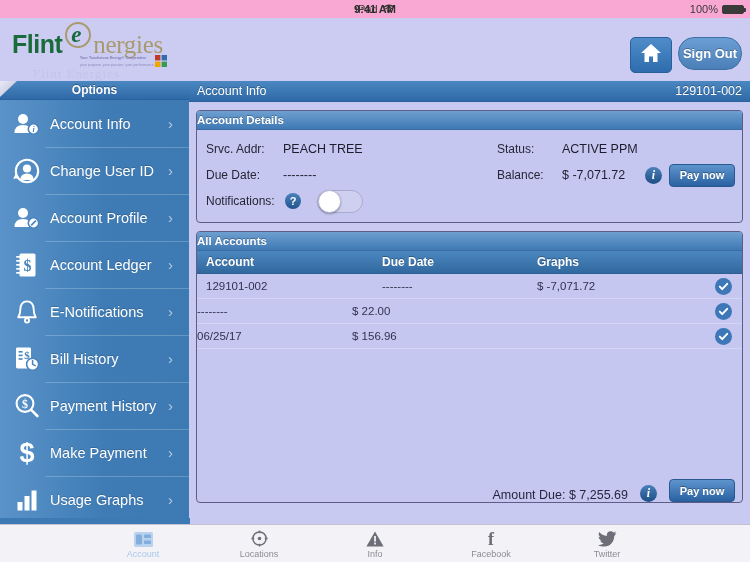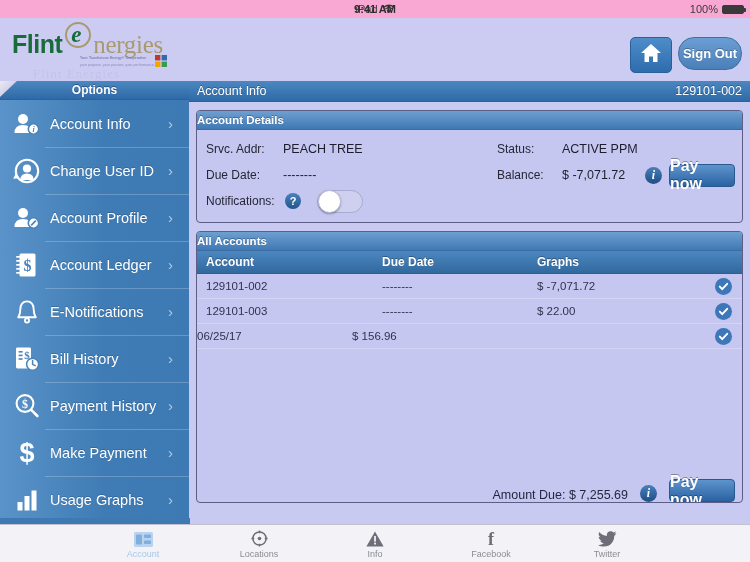--- a/index.html
+++ b/index.html
@@ -329,21 +329,21 @@
     justify-content: center;
     cursor: pointer;
     flex-shrink: 0;
   }
   .paynow-btn {
     width: 66px; height: 23px;
     border-radius: 4px;
     background: linear-gradient(#5e94cd, #2a62a2);
     border: 1px solid #27598f;
     color: #fff;
-    font-size: 16px;
+    font-size: 11px;
     font-weight: bold;
     display: flex;
     align-items: center;
     justify-content: center;
     cursor: pointer;
     text-shadow: 0 -1px 0 rgba(0,0,0,.35);
     flex-shrink: 0;
   }
   .pay-group {
     position: absolute;
@@ -723,21 +723,20 @@
           <span class="c-due">--------</span>
           <span class="c-bal">$ -7,071.72</span>
           <span class="check-circle">
             <svg width="11" height="11" viewBox="0 0 11 11">
                 <path d="M1.8 5.6 L4.2 8.2 L9.2 2.8" stroke="#fff" stroke-width="1.9" fill="none" stroke-linecap="round" stroke-linejoin="round"></path>
               </svg>
           </span>
         </div>
 
         <div class="tbl-row">
-          <span class="c-acct">129101-003</span>
           <span class="c-due">--------</span>
           <span class="c-bal">$ 22.00</span>
           <span class="check-circle">
             <svg width="11" height="11" viewBox="0 0 11 11">
                 <path d="M1.8 5.6 L4.2 8.2 L9.2 2.8" stroke="#fff" stroke-width="1.9" fill="none" stroke-linecap="round" stroke-linejoin="round"></path>
               </svg>
           </span>
         </div>
 
         <div class="tbl-row">

